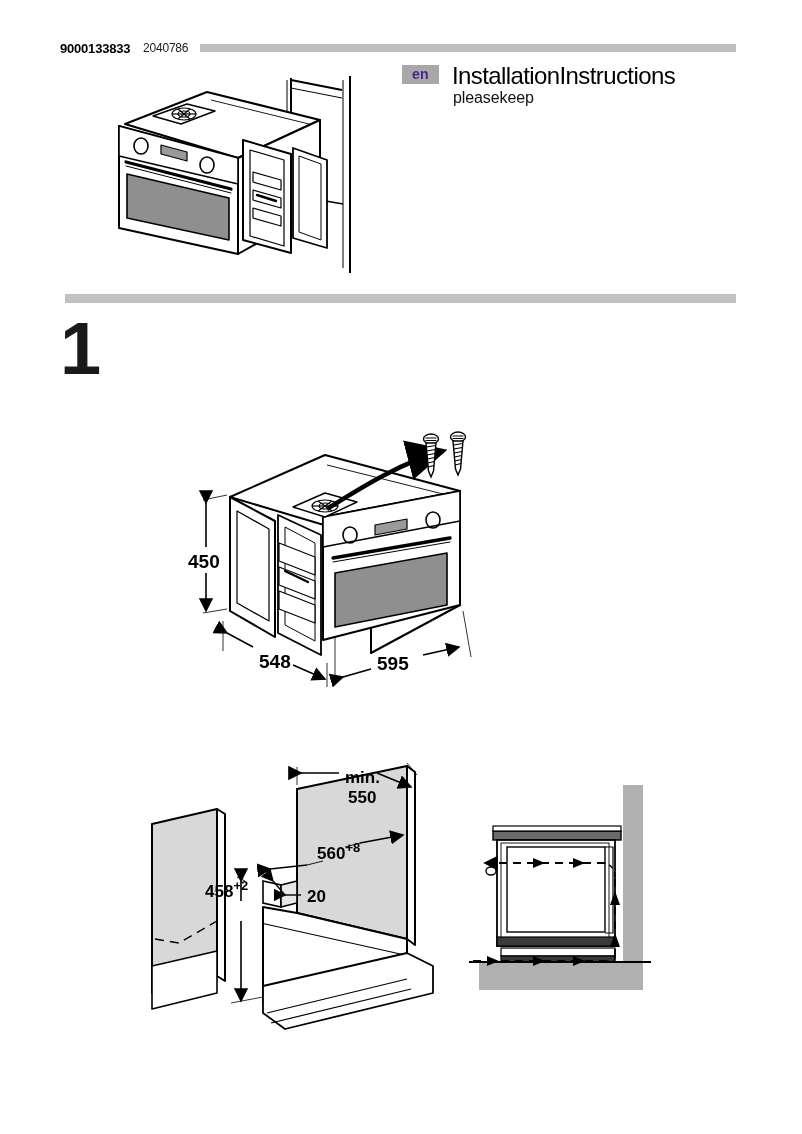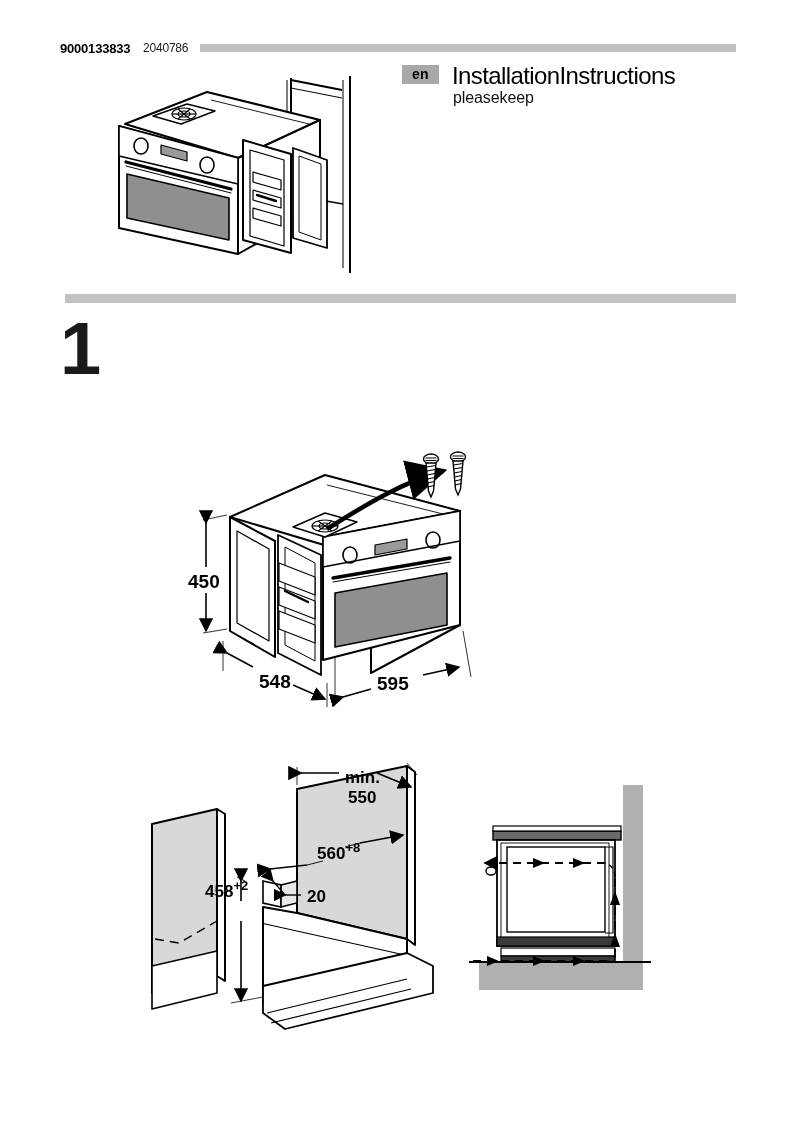--- a/index.html
+++ b/index.html
@@ -43,21 +43,21 @@
     width: 536px; height: 8px;
     background: #bfbfbf;
   }
 
   
   #lang-badge {
     position: absolute;
     left: 402px; top: 65px;
     width: 37px; height: 19px;
     background: #a8a8a8;
-    color: #000000;
+    color: #4c1d95;
     font-size: 14px;
     font-weight: bold;
     text-align: center;
     line-height: 19px;
     letter-spacing: 0.3px;
   }
   #title-main {
     position: absolute;
     left: 452px; top: 62px;
     font-size: 24px;
@@ -89,21 +89,21 @@
     font-size: 74px;
     font-weight: bold;
     line-height: 74px;
     color: #1a1a1a;
     letter-spacing: -2px;
   }
 
   
   .figure { position: absolute; }
   #fig-hero      { left: 95px;  top: 68px;  width: 290px; height: 215px; }
-  #fig-dimensions{ left: 175px; top: 445px; width: 320px; height: 265px; }
+  #fig-dimensions{ left: 175px; top: 425px; width: 320px; height: 265px; }
   #fig-cabinet   { left: 145px; top: 761px; width: 310px; height: 275px; }
   #fig-airflow   { left: 455px; top: 785px; width: 235px; height: 205px; }
 
   .figure svg { display: block; width: 100%; height: 100%; }
 
   
   .dim-text {
     font-family: "Liberation Sans", sans-serif;
     font-weight: bold;
     fill: #000;

